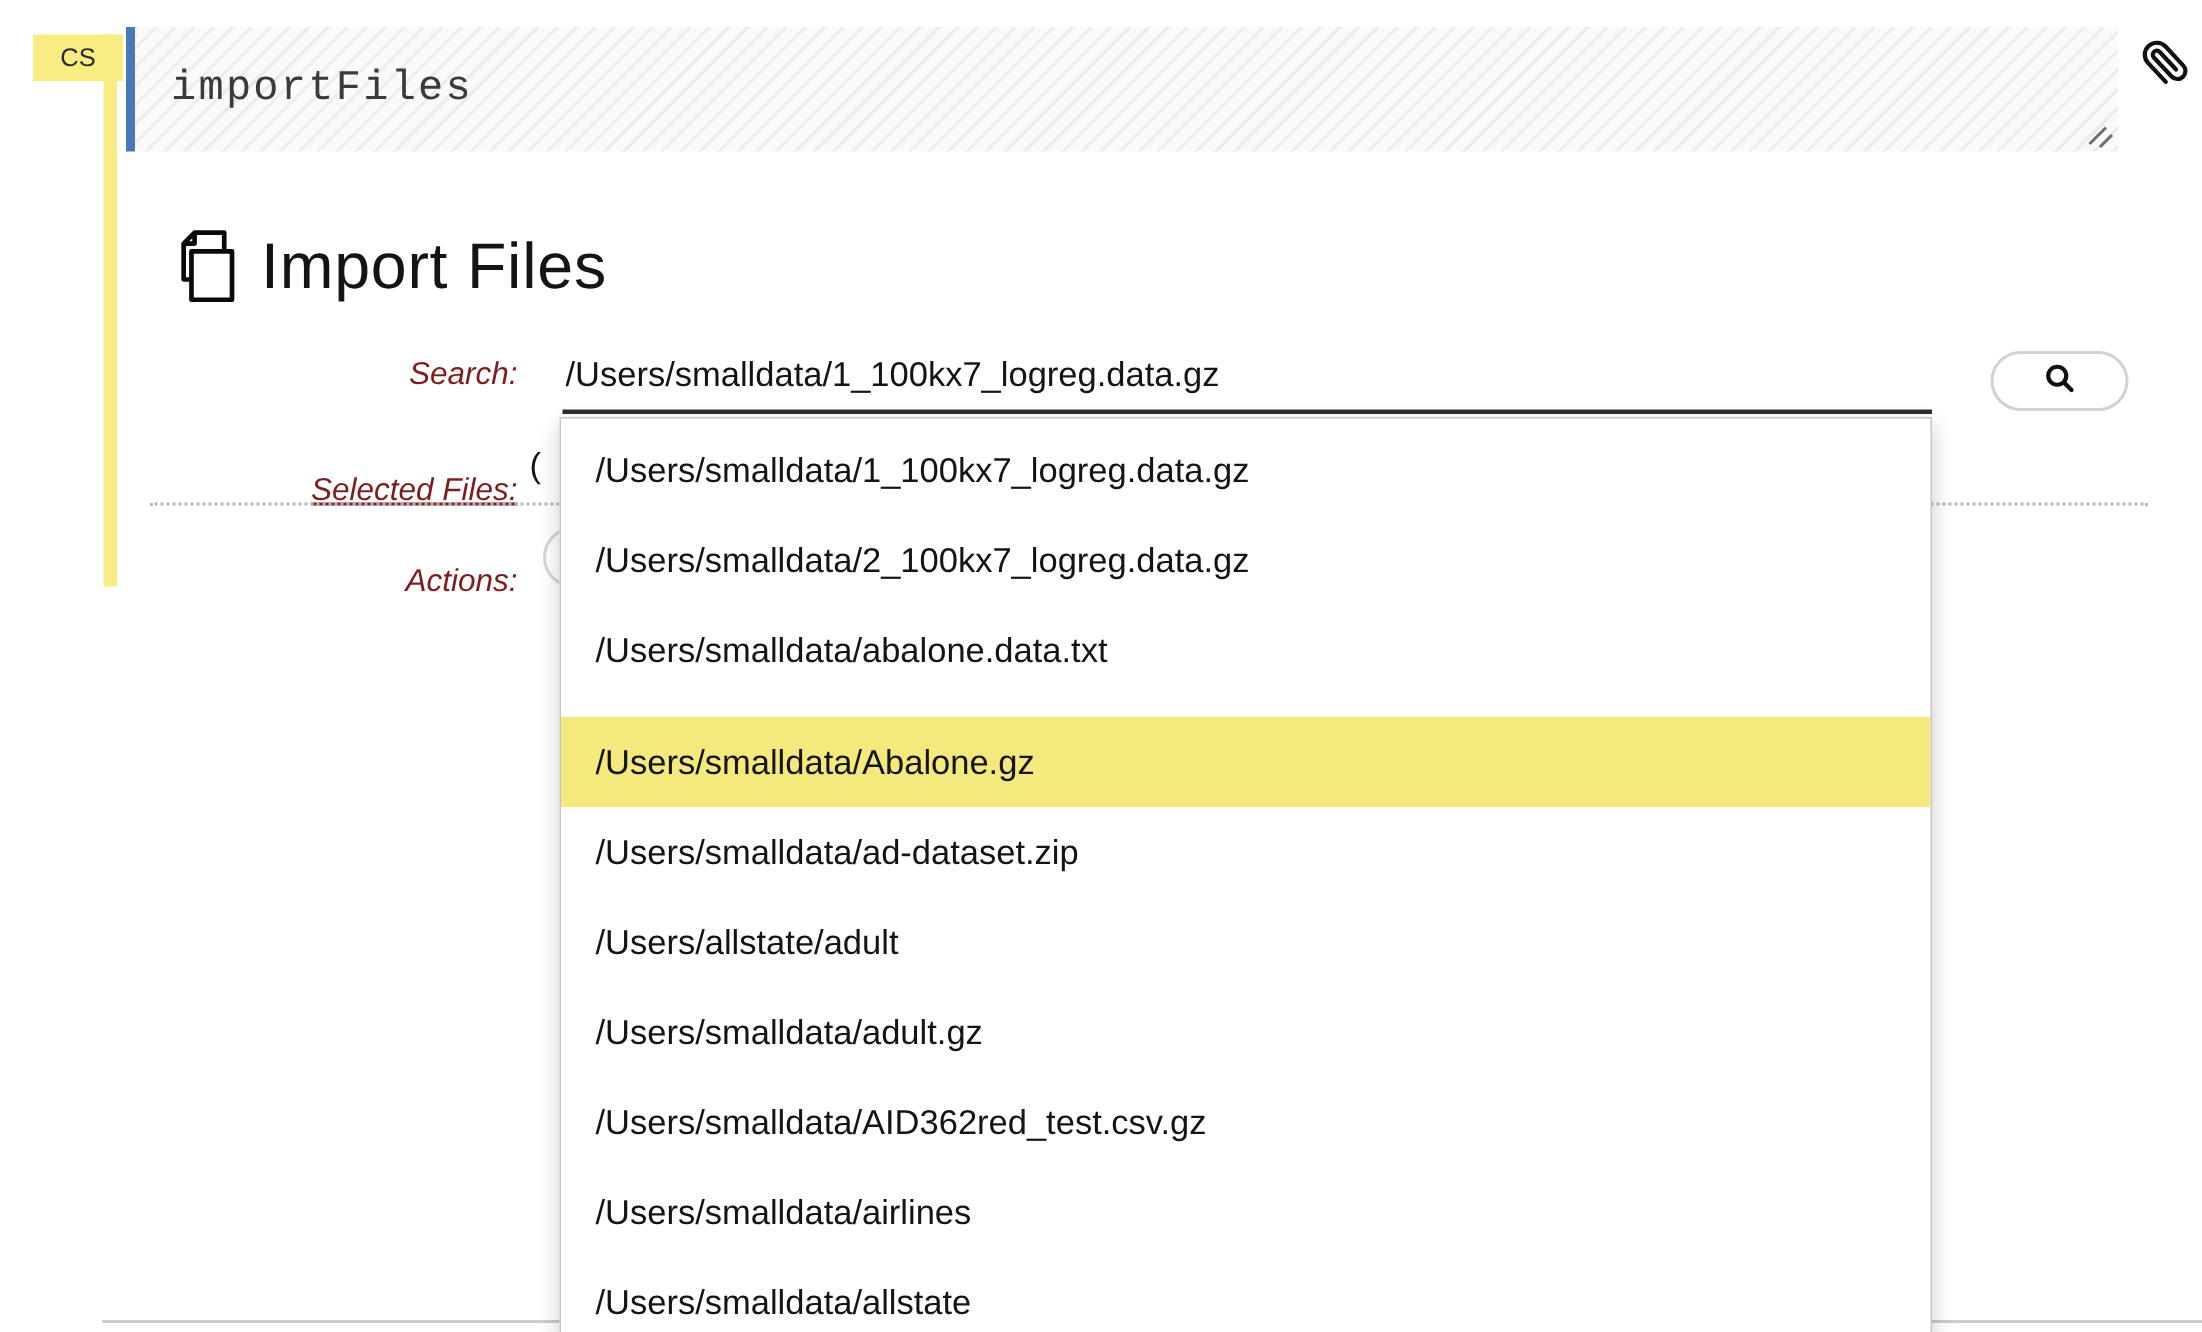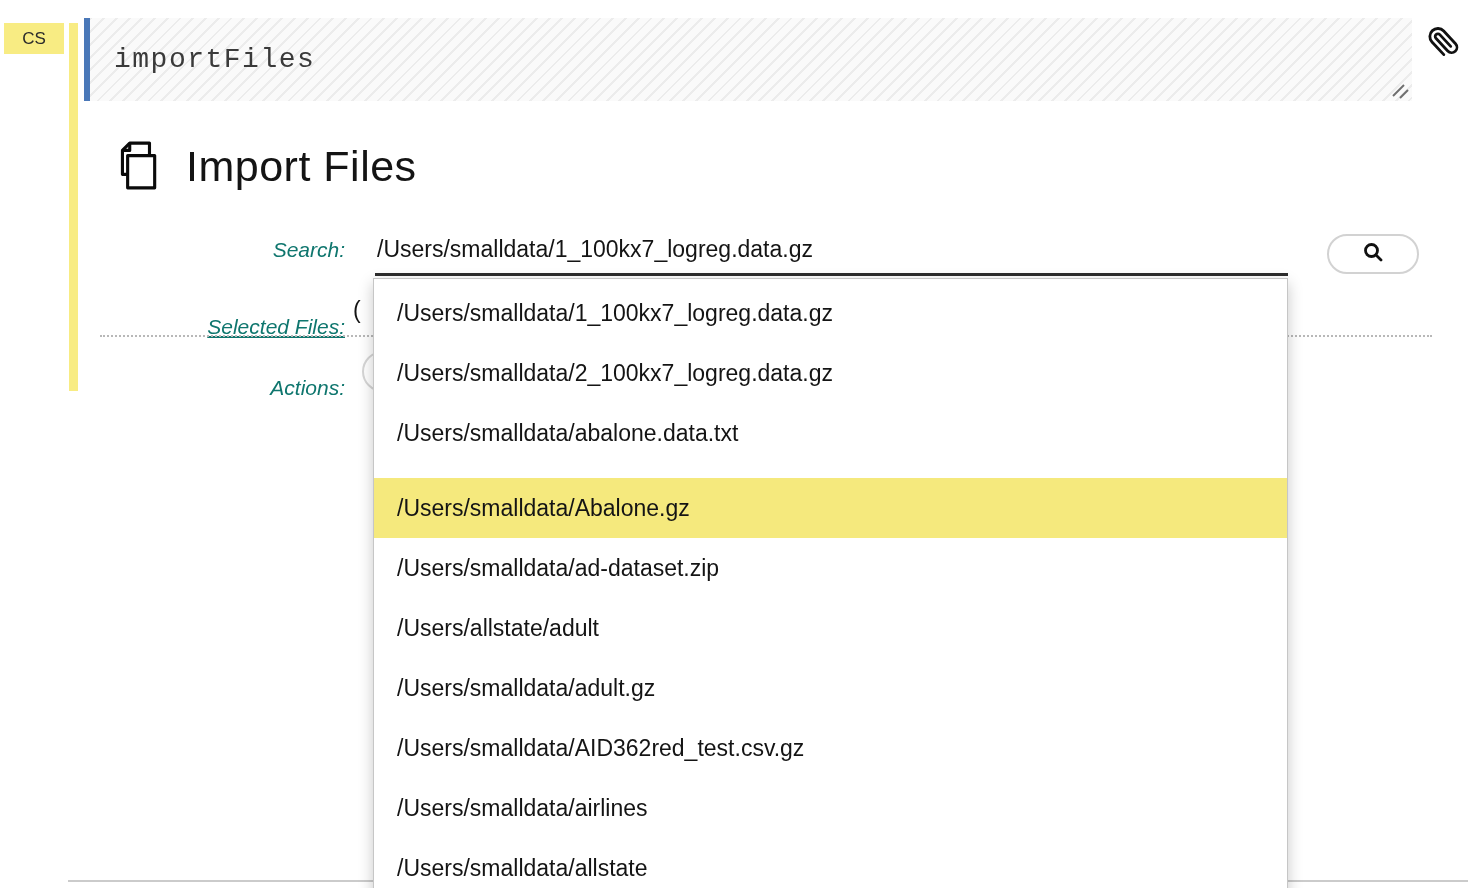--- a/index.html
+++ b/index.html
@@ -10,21 +10,21 @@
     position: relative;
     width: 1468px;
     height: 888px;
     overflow: hidden;
     background: #ffffff;
   }
 
   
   .type-badge {
     position: absolute;
-    left: 4px; top: 23px;
+    left: 22px; top: 23px;
     width: 60px; height: 31px;
     background: var(--accent-yellow, #f8ec83);
     font-size: 17px;
     color: #2b2b2b;
     text-align: center;
     line-height: 31px;
     z-index: 3;
   }
   .exec-bar {
     position: absolute;
@@ -62,41 +62,41 @@
     position: absolute;
     left: 1427px; top: 26px;
     width: 32px; height: 34px;
     cursor: pointer;
   }
   .paperclip svg { transform: rotate(92deg); }
 
   
   .heading {
     position: absolute;
-    left: 112px; top: 140px;
+    left: 112px; top: 152px;
     display: flex;
     align-items: center;
-    gap: 24px;
+    gap: 12px;
   }
   .heading .files-icon { width: 50px; height: 52px; }
   .heading h1 {
     font-size: 43px;
     font-weight: normal;
     letter-spacing: 0.5px;
     color: #141414;
   }
 
   
   .form-label {
     position: absolute;
     left: 0; width: 345px;
     text-align: right;
     font-style: italic;
     font-size: 21px;
-    color: #0f766e;
+    color: #7f1d1d;
   }
   .label-search { top: 238px; }
   .label-selected { top: 315px; text-decoration: underline; }
   .label-actions { top: 356px; margin-top: 20px; }
 
   .selected-fragment {
     position: absolute;
     left: 353px; top: 297px;
     font-size: 23px;
     color: #141414;

